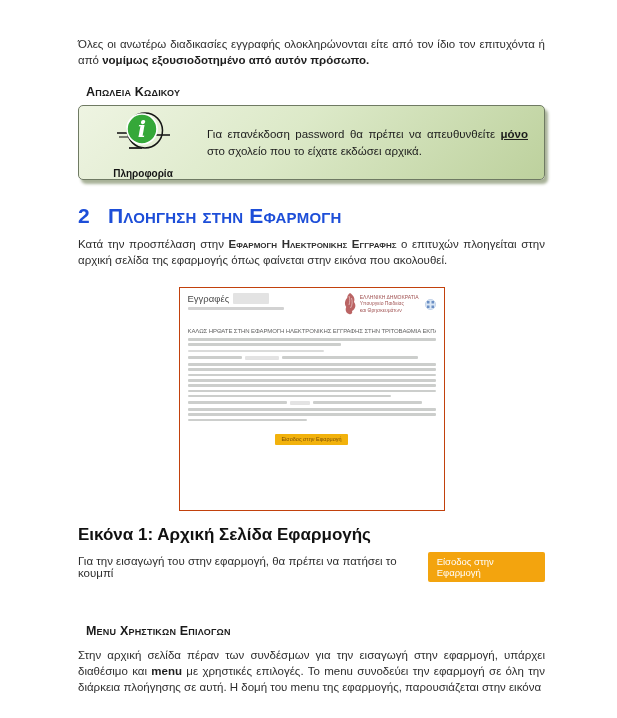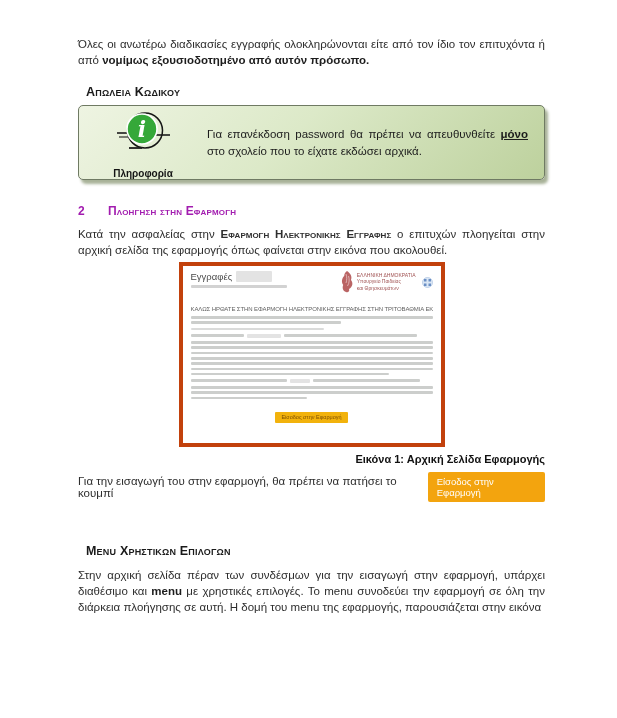--- a/index.html
+++ b/index.html
@@ -16,48 +16,48 @@
 
   
   .infobox { margin-top:6px; height:75px; border:1px solid #6f7a63; border-radius:5px;
              background:linear-gradient(135deg,#eef4e2 0%,#dce9c8 45%,#bdd19d 100%);
              box-shadow:3px 4px 3px #a8b298; display:flex; align-items:center; }
   .infobox-left { width:128px; flex:none; display:flex; flex-direction:column; align-items:center; padding-top:4px; }
   .infobox-label { font-weight:bold; font-size:10px; color:#141414; margin-top:15px; }
   .infobox-text { flex:1; padding-right:16px; font-size:11.5px; line-height:17px; text-align:justify; color:#1c1c1c; }
   .em-mono { font-weight:bold; text-decoration:underline;margin-top:16px; }
 
-  .h1 { margin-top:24px; font-size:12px; font-weight:bold; color:#a21caf; }
+  .h1 { margin-top:24px; font-size:21px; font-weight:bold; color:#1d4ed8; }
   .h1 .num { display:inline-block; width:30px; }
   .h1 .sc { font-variant:small-caps; letter-spacing:.2px; }
   .h-arxiki { margin-top:27px; }
   .p3 { margin-top:8px; }
   .app-name { font-variant:small-caps; font-weight:bold; }
 
   
-  .figure { margin:4px auto 0 auto; width:266px; height:185px; background:#fff;
-            border:4px solid #c2410c; padding:5px 8px 6px 8px; overflow:hidden; }
+  .figure { margin:19px auto 0 auto; width:266px; height:224px; background:#fff;
+            border:1px solid #c2410c; padding:5px 8px 6px 8px; overflow:hidden; }
   .fig-header { display:flex; justify-content:space-between; align-items:flex-start; height:30px; }
   .fig-logo-name { font-size:9.5px; color:#4a4a4a; display:flex; align-items:center; gap:4px; }
   .redacted-box { display:inline-block; background:#e3e3e3; border-radius:1px; }
   .fig-logo-sub { margin-top:3px; width:96px; height:2.6px; background:#d2d2d2; border-radius:1px; }
   .fig-ministry { display:flex; align-items:center; gap:3px; }
   .fig-ministry-lines { display:flex; flex-direction:column; gap:1px; }
   .fig-ministry-lines span { font-size:5px; line-height:5.5px; color:#a05252; white-space:nowrap; }
   .fig-welcome { margin-top:5px; font-size:6px; color:#636363; white-space:nowrap; overflow:hidden; letter-spacing:-0.1px; }
   .tblock { margin-top:4px; }
   .tline { height:2.6px; background:#c3c6c3; border-radius:1px; margin-bottom:2.7px; opacity:.85; }
   .tline.light { background:#d3d5d3; }
   .tline-row { display:flex; gap:3px; margin-bottom:2.7px; }
   .tline-row .tline { margin-bottom:0; flex:none; }
   .fig-btn-wrap { margin-top:6px; text-align:center; }
   .fig-login-btn { display:inline-block; background:#f2b20c; color:#7c4e04; font-size:5.5px;
                    padding:2.5px 6px; border-radius:1px; }
 
-  .caption { margin-top:6px; text-align:right; font-weight:bold; font-size:11px; color:#111; }
+  .caption { margin-top:14px; text-align:left; font-weight:bold; font-size:17px; color:#111; }
 
   .login-line { margin-top:7px; font-size:11.5px; color:#2e2e2e; display:flex; align-items:center; }
   .login-btn { margin-left:8px; display:inline-block; background:#f3a40e; color:#ffffff;
                font-size:9.5px; padding:4px 9px; border-radius:2px; line-height:11px; }
 
   .h-menu { margin-top:42px; }
   .p4 { margin-top:9px; }
 
   svg { display:block; }
 </style>
@@ -85,21 +85,21 @@
         </svg>
       </span>
       <div class="infobox-label">Πληροφορία</div>
     </div>
     <div class="infobox-text"><span>Για επανέκδοση password θα πρέπει να απευθυνθείτε </span><span class="em-mono">μόνο</span><span> στο σχολείο που το είχατε εκδώσει αρχικά.</span></div>
   </div>
 
   <div class="h1"><span class="num">2</span><span class="sc">Πλοηγηση στην Εφαρμογη</span></div>
 
 
-  <p class="body p3"><span>Κατά την ασφαλείας στην </span><span class="app-name">Εφαρμογη Ηλεκτρονικης Εγγραφης</span><span> ο επιτυχών πλοηγείται στην αρχική σελίδα της εφαρμογής όπως φαίνεται στην εικόνα που ακολουθεί.</span></p>
+  <p class="body p3"><span>Κατά την προσπέλαση στην </span><span class="app-name">Εφαρμογη Ηλεκτρονικης Εγγραφης</span><span> ο επιτυχών πλοηγείται στην αρχική σελίδα της εφαρμογής όπως φαίνεται στην εικόνα που ακολουθεί.</span></p>
 
   <div class="figure">
     <div class="fig-header">
       <div>
         <div class="fig-logo-name">
             <span>Εγγραφές</span>
             <span class="redacted-box" style="width:36px;height:11px;"></span>
           </div>
         <div class="fig-logo-sub"></div>
       </div>

